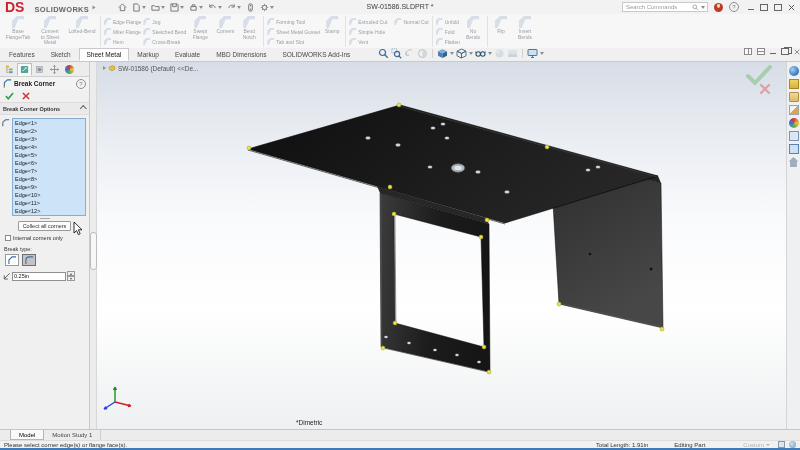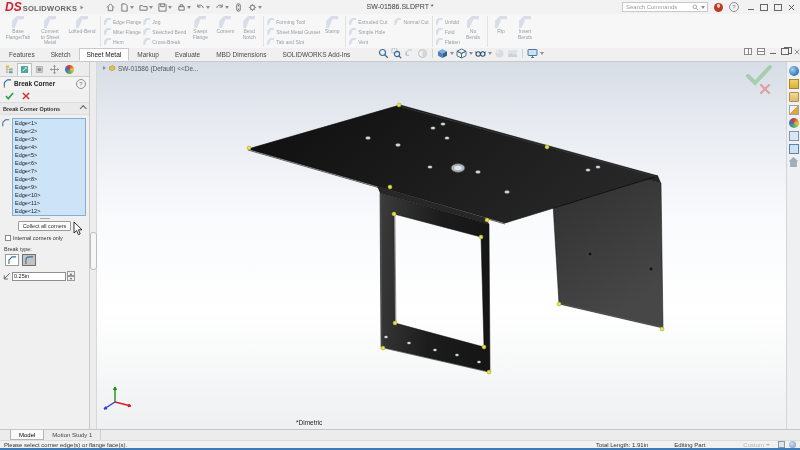--- a/index.html
+++ b/index.html
@@ -3,21 +3,21 @@
 <meta charset="utf-8">
 <style>
   html,body{margin:0;padding:0}
   body{width:800px;height:450px;position:relative;overflow:hidden;background:#fff;
        font-family:"Liberation Sans",sans-serif;color:#333;-webkit-font-smoothing:antialiased}
   .abs{position:absolute}
 
   
   .tbar{left:0;top:0;width:800px;height:14px;background:#f2f2f2;display:flex;align-items:center;box-sizing:border-box}
   .logo{display:flex;align-items:baseline;margin-left:5px}
-  .logo .ds{color:#cf2030;font-weight:bold;font-size:12px;font-style:italic;margin-right:1px}
+  .logo .ds{color:#cf2030;font-weight:bold;font-size:14px;margin-right:10px}
   .logo .sw{color:#63666a;font-weight:bold;font-size:7.5px;letter-spacing:.3px}
   .caret{width:0;height:0;border-left:2.5px solid transparent;border-right:2.5px solid transparent;border-top:3px solid #8d8d8d}
   .qat{display:flex;align-items:center;gap:5px;margin-left:22px}
   .qit{display:flex;align-items:center;gap:1px}
   .qit svg{display:block}
   .doc-title{position:absolute;left:290px;width:220px;top:3px;text-align:center;font-size:7px;color:#3c3c3c;white-space:nowrap}
   .tbr{margin-left:auto;display:flex;align-items:center;gap:6px;margin-right:5px}
   .searchbox{width:86px;height:10px;border:1px solid #c9c9c9;background:#fff;display:flex;align-items:center;box-sizing:border-box}
   .searchbox input{border:0;outline:0;flex:1;font-size:6px;color:#555;padding:0 0 0 3px;background:transparent;font-family:inherit;min-width:0}
   .searchbox input::placeholder{color:#9b9b9b}

